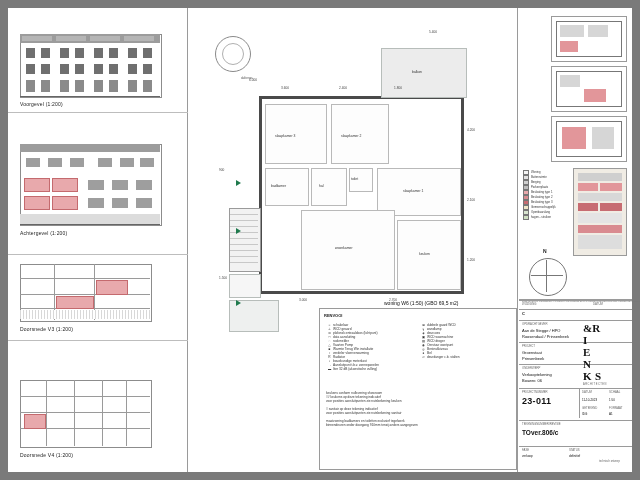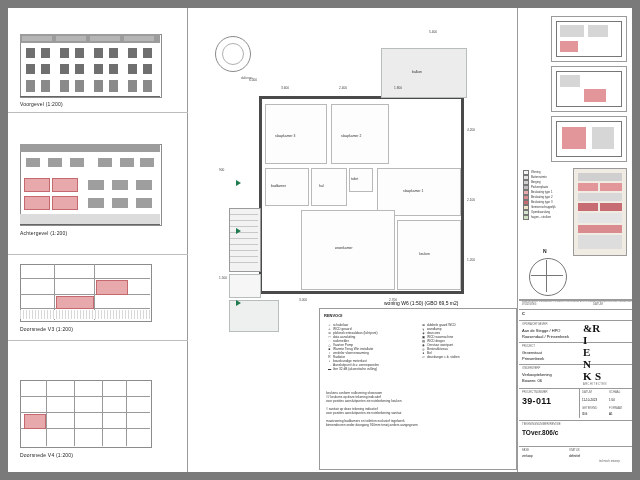--- a/index.html
+++ b/index.html
@@ -355,21 +355,21 @@
 
       <div class="logo-l" style="left:64px;top:22px;font-size:11px;">&amp;R</div>
       <div class="logo-l" style="left:64px;top:34px;font-size:11px;">I</div>
       <div class="logo-l" style="left:64px;top:46px;font-size:11px;">E</div>
       <div class="logo-l" style="left:64px;top:58px;font-size:11px;">N</div>
       <div class="logo-l" style="left:64px;top:70px;font-size:11px;">K</div>
       <div class="logo-l" style="left:76px;top:70px;font-size:11px;">S</div>
       <div class="tb-lab" style="left:64px;top:83px;font-size:2.6px;letter-spacing:.5px;">ARCHITECTEN</div>
 
       <div class="tb-lab" style="left:3px;top:90px;">PROJECTNUMMER</div>
-      <div class="tb-big" style="left:3px;top:96px;">39-011</div>
+      <div class="tb-big" style="left:3px;top:96px;">23-011</div>
       <div class="tb-v" style="left:60px;top:88px;height:30px;"></div>
       <div class="tb-lab" style="left:63px;top:90px;">DATUM</div>
       <div class="tb-lab" style="left:90px;top:90px;">SCHAAL</div>
       <div class="tb-lab" style="left:63px;top:98px;font-size:3px;color:#111;">11-10-2023</div>
       <div class="tb-lab" style="left:90px;top:98px;font-size:3px;color:#111;">1:50</div>
       <div class="tb-lab" style="left:63px;top:106px;">GETEKEND</div>
       <div class="tb-lab" style="left:90px;top:106px;">FORMAAT</div>
       <div class="tb-lab" style="left:63px;top:112px;font-size:3px;color:#111;">IDG</div>
       <div class="tb-lab" style="left:90px;top:112px;font-size:3px;color:#111;">A1</div>
       <div class="tb-line" style="top:120px;"></div>

